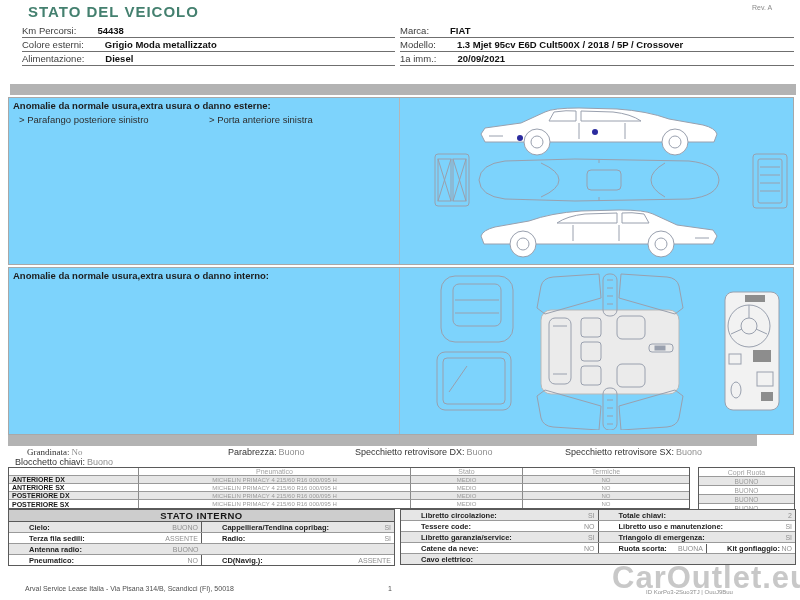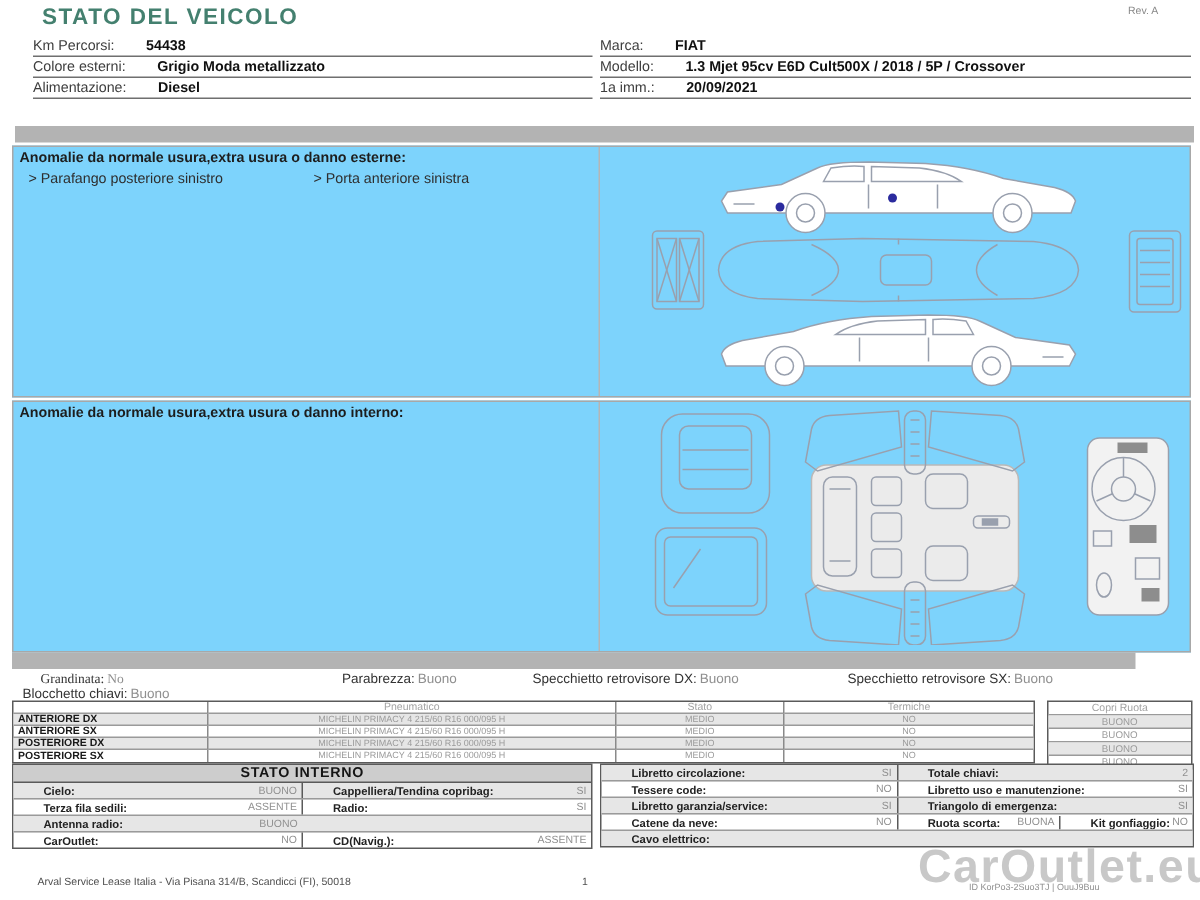--- a/index.html
+++ b/index.html
@@ -271,21 +271,21 @@
       </div>
   </div>
   <div class="s-row altbg">
     <div class="pair">
         <span class="lbl">Antenna radio:</span>
         <span class="val">BUONO</span>
       </div>
   </div>
   <div class="s-row">
     <div class="pair">
-        <span class="lbl">CarOutlet:</span>
+        <span class="lbl">Pneumatico:</span>
         <span class="val">NO</span>
       </div>
     <div class="pair">
         <span class="lbl">CD(Navig.):</span>
         <span class="val">ASSENTE</span>
       </div>
   </div>
 </div>
 
 <div class="abs s-table" style="left:400px;top:509px;width:394px;">

